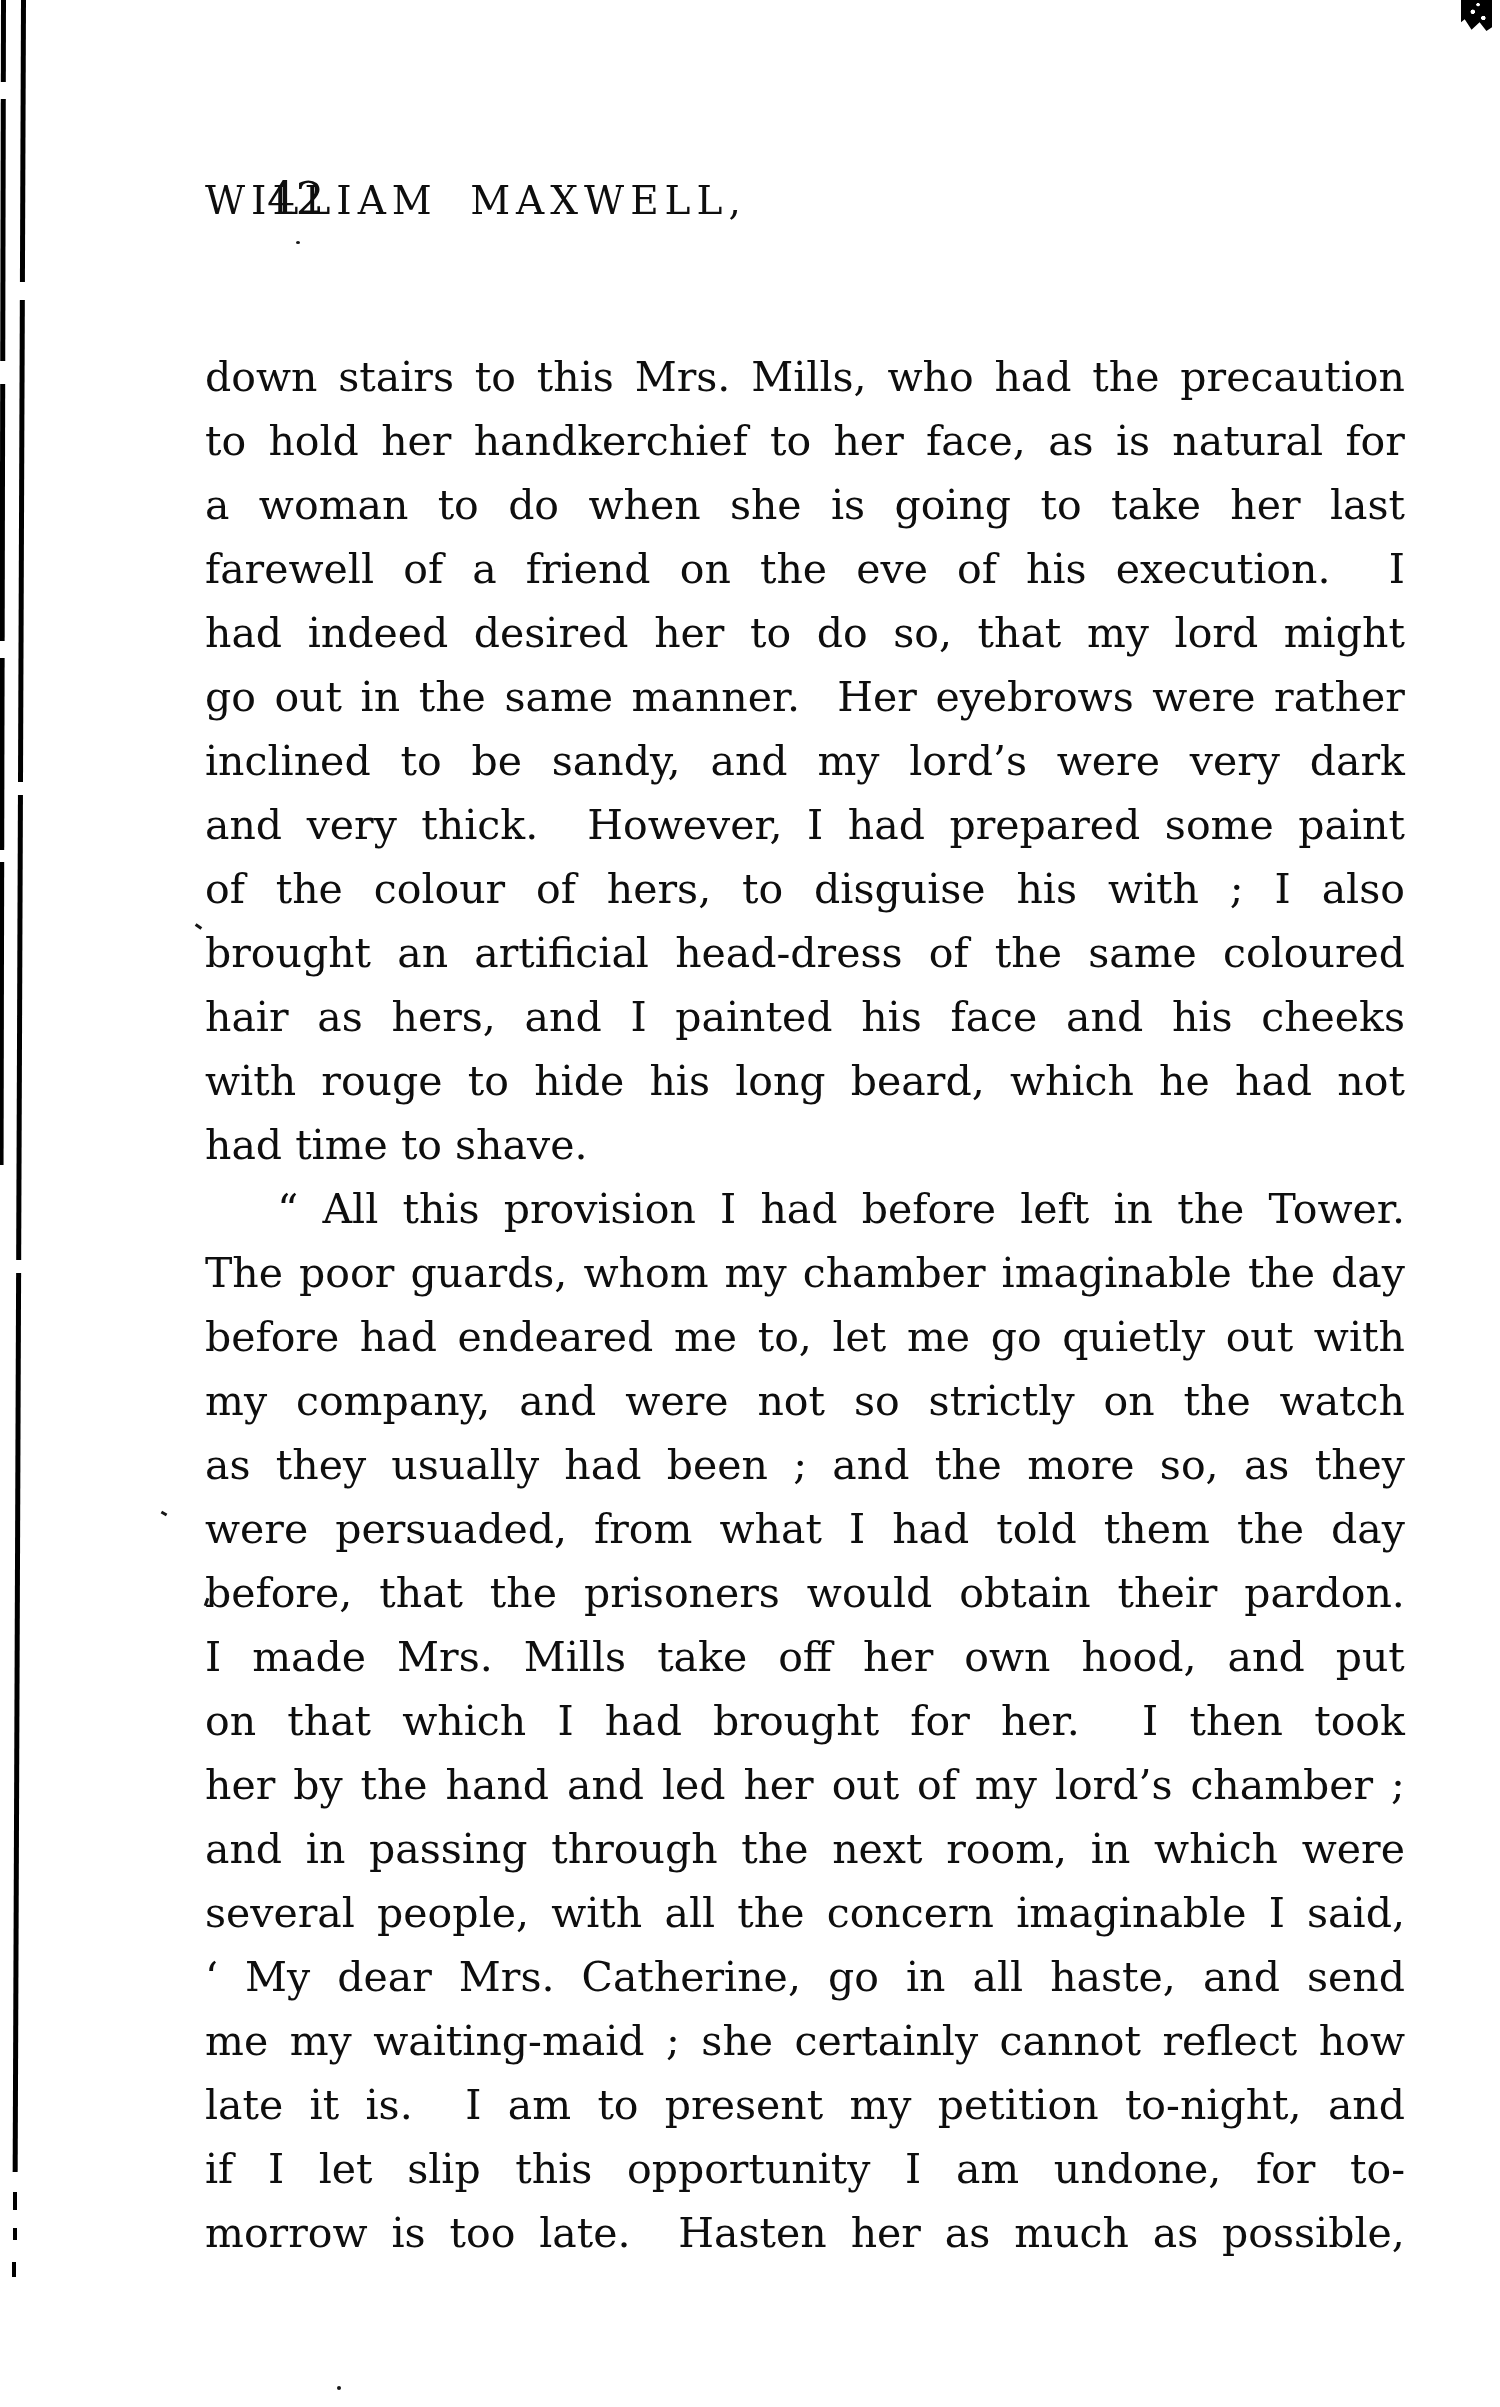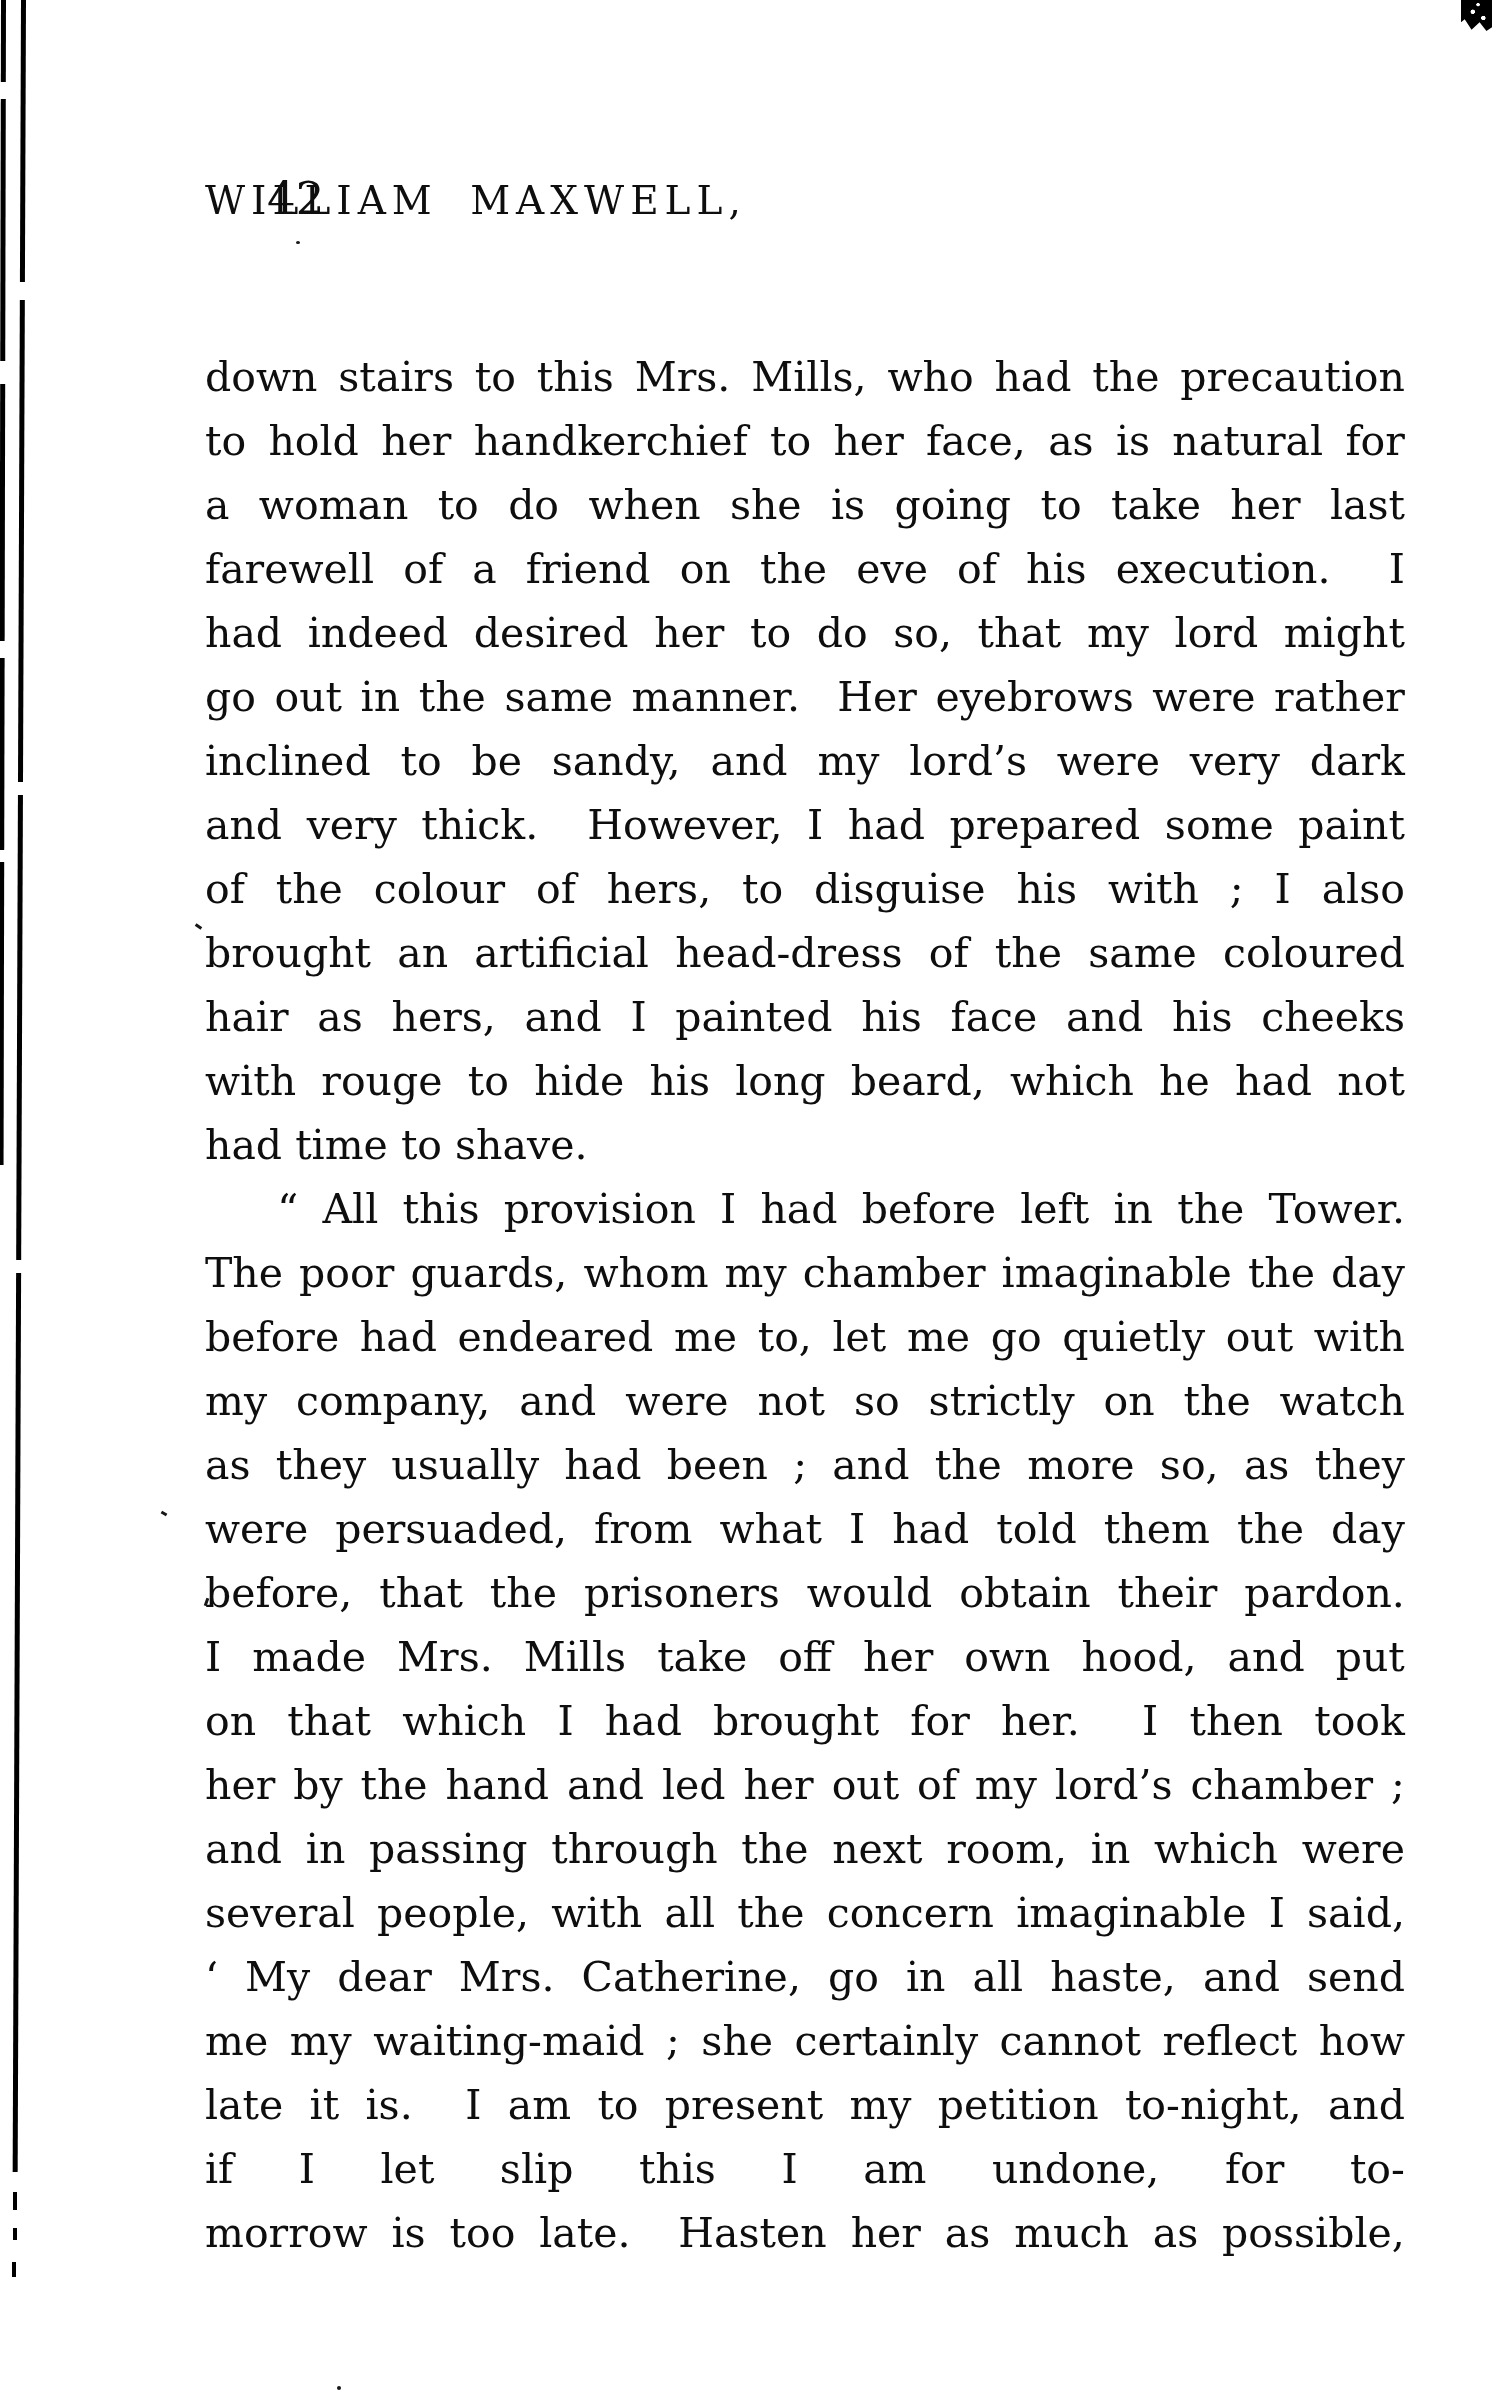--- a/index.html
+++ b/index.html
@@ -143,17 +143,17 @@
       <div class="line justify"><span>were</span><span>persuaded,</span><span>from</span><span>what</span><span>I</span><span>had</span><span>told</span><span>them</span><span>the</span><span>day</span></div>
       <div class="line justify"><span>before,</span><span>that</span><span>the</span><span>prisoners</span><span>would</span><span>obtain</span><span>their</span><span>pardon.</span></div>
       <div class="line justify"><span>I</span><span>made</span><span>Mrs.</span><span>Mills</span><span>take</span><span>off</span><span>her</span><span>own</span><span>hood,</span><span>and</span><span>put</span></div>
       <div class="line justify"><span>on</span><span>that</span><span>which</span><span>I</span><span>had</span><span>brought</span><span>for</span><span>her.</span><span></span><span>I</span><span>then</span><span>took</span></div>
       <div class="line justify"><span>her</span><span>by</span><span>the</span><span>hand</span><span>and</span><span>led</span><span>her</span><span>out</span><span>of</span><span>my</span><span>lord’s</span><span>chamber</span><span>;</span></div>
       <div class="line justify"><span>and</span><span>in</span><span>passing</span><span>through</span><span>the</span><span>next</span><span>room,</span><span>in</span><span>which</span><span>were</span></div>
       <div class="line justify"><span>several</span><span>people,</span><span>with</span><span>all</span><span>the</span><span>concern</span><span>imaginable</span><span>I</span><span>said,</span></div>
       <div class="line justify"><span>‘</span><span>My</span><span>dear</span><span>Mrs.</span><span>Catherine,</span><span>go</span><span>in</span><span>all</span><span>haste,</span><span>and</span><span>send</span></div>
       <div class="line justify"><span>me</span><span>my</span><span>waiting-maid</span><span>;</span><span>she</span><span>certainly</span><span>cannot</span><span>reflect</span><span>how</span></div>
       <div class="line justify"><span>late</span><span>it</span><span>is.</span><span></span><span>I</span><span>am</span><span>to</span><span>present</span><span>my</span><span>petition</span><span>to-night,</span><span>and</span></div>
-      <div class="line justify"><span>if</span><span>I</span><span>let</span><span>slip</span><span>this</span><span>I</span><span>am</span><span>undone,</span><span>for</span><span>to-</span></div>
+      <div class="line justify"><span>if</span><span>I</span><span>let</span><span>slip</span><span>this</span><span>opportunity</span><span>I</span><span>am</span><span>undone,</span><span>for</span><span>to-</span></div>
       <div class="line justify"><span>morrow</span><span>is</span><span>too</span><span>late.</span><span></span><span>Hasten</span><span>her</span><span>as</span><span>much</span><span>as</span><span>possible,</span></div>
     </div>
 
 </div>
 
 </body></html>

